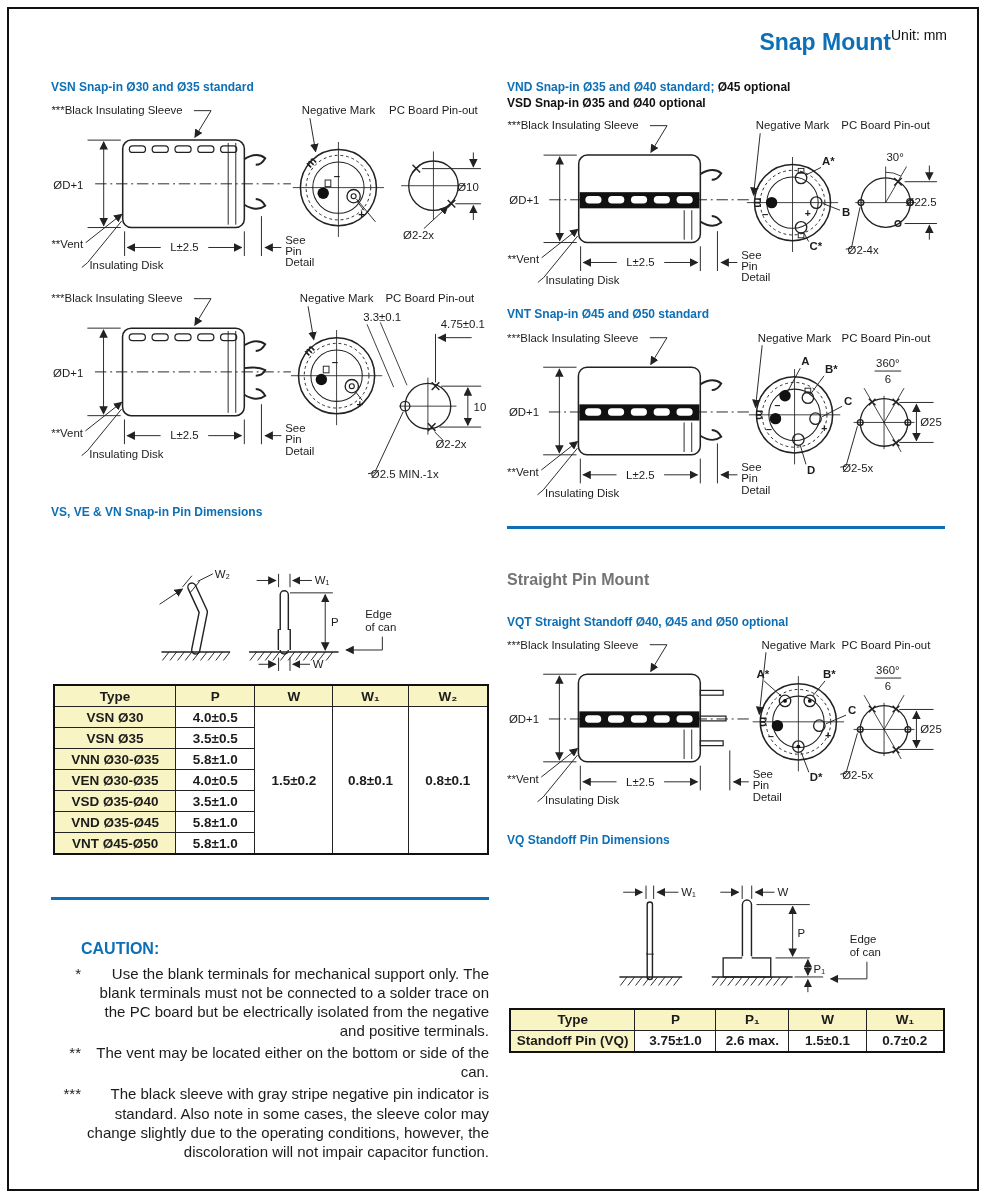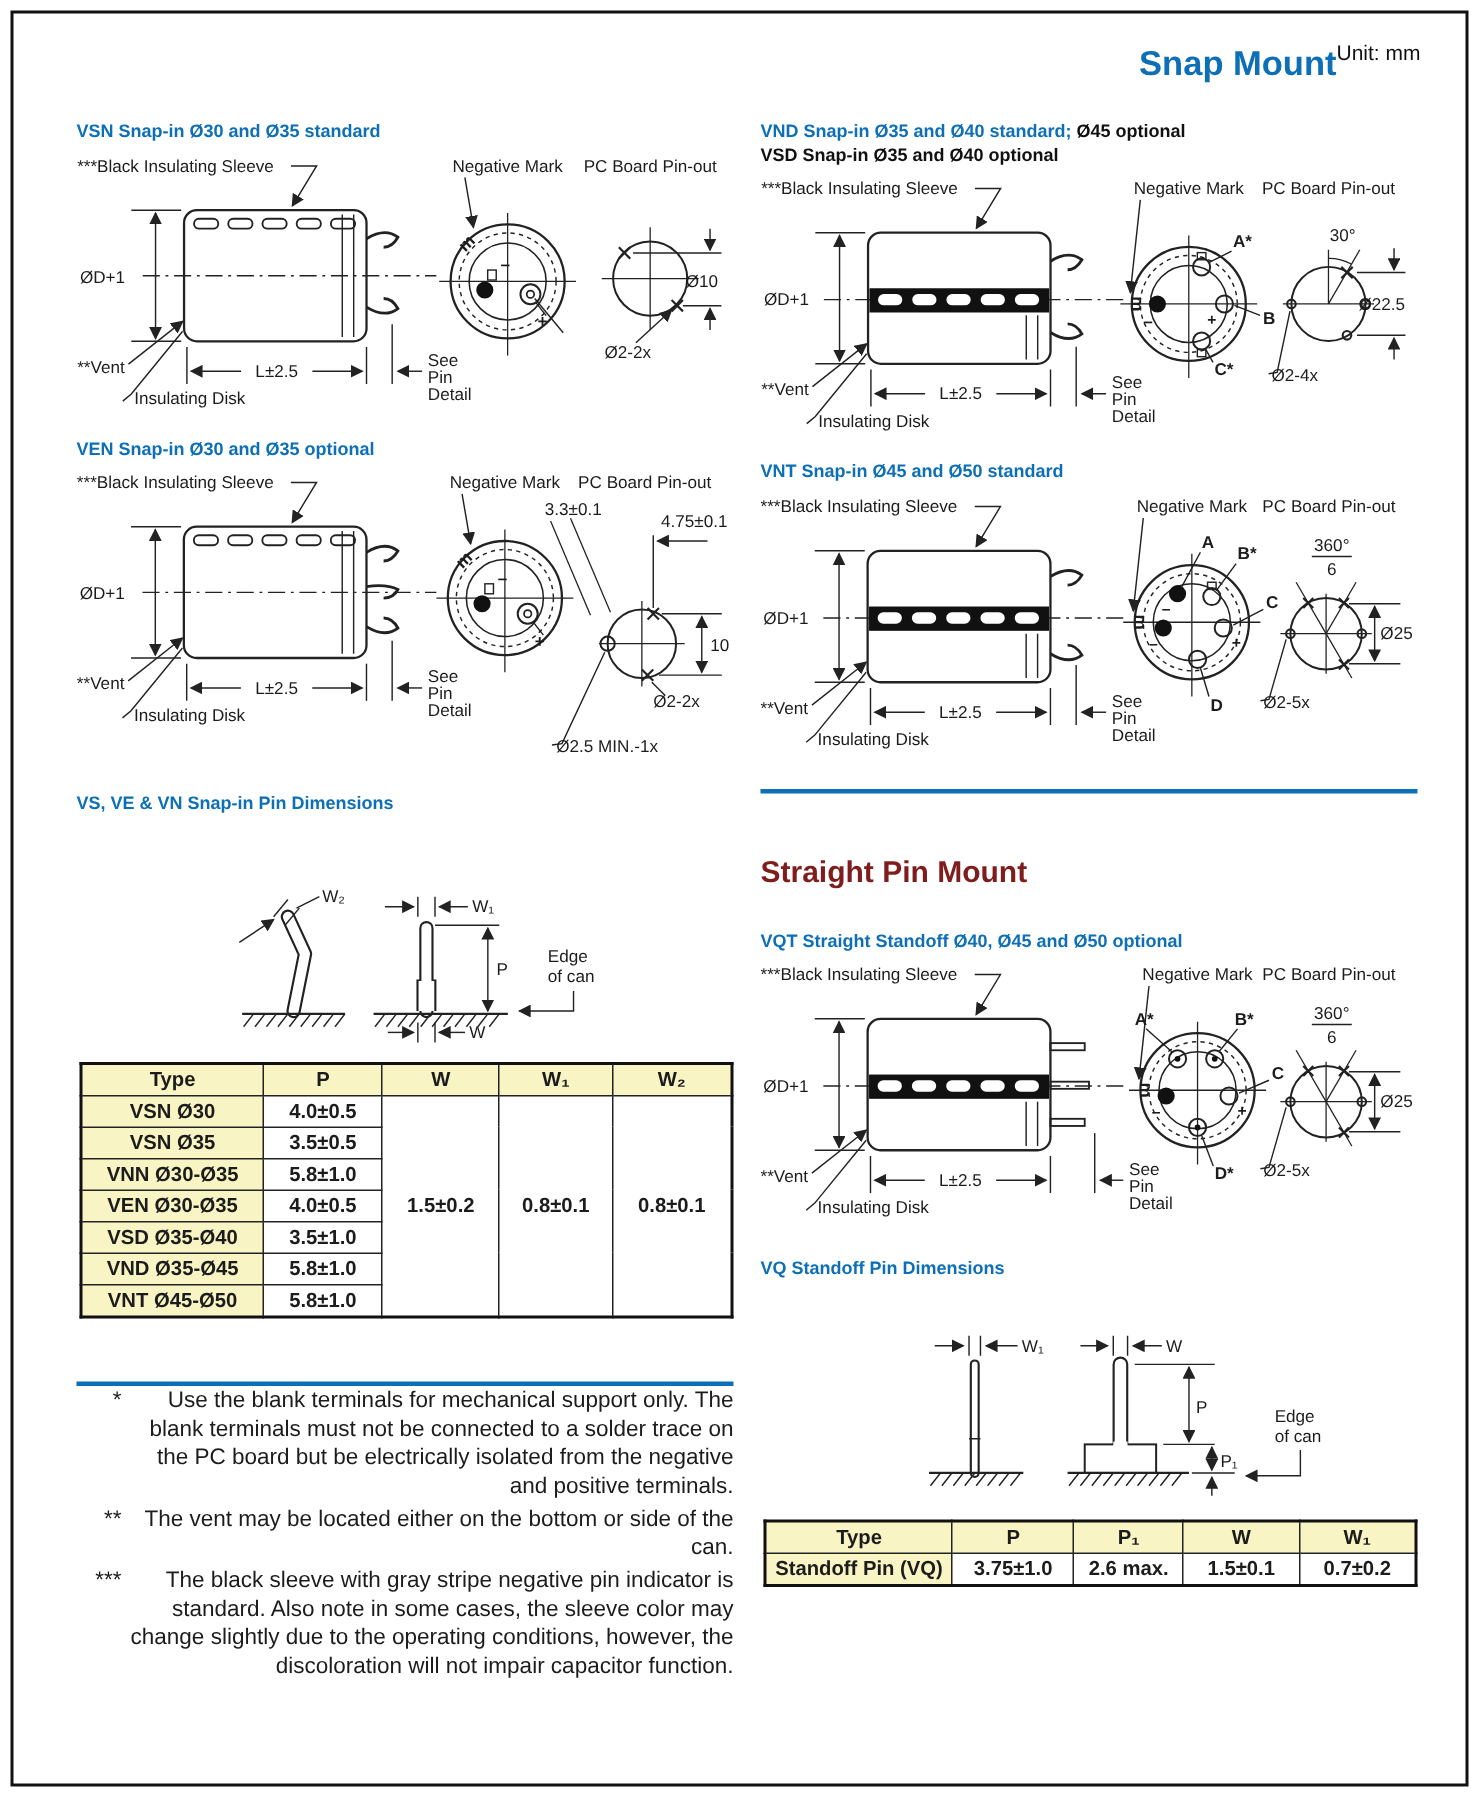--- a/index.html
+++ b/index.html
@@ -7,21 +7,21 @@
   .frame{position:absolute;top:7px;left:7px;right:7px;bottom:9px;border:2px solid #111;
          padding:16px 30px 14px 42px;box-sizing:border-box;overflow:hidden;}
   .page-head{display:flex;justify-content:flex-end;align-items:flex-start;}
   .page-title{margin:4px 0 0 0;font-size:23px;font-weight:bold;color:#0d6fb5;}
   .unit{font-size:14px;margin-top:2px;color:#111;}
   .cols{display:flex;gap:18px;margin-top:18px;}
   .col{width:438px;}
   h3.sec-title{margin:0;font-size:12px;font-weight:bold;line-height:1.3;}
   .t-blue{color:#0d6fb5;}
   .t-black{color:#111;}
-  .big-head{margin:0;font-size:20px;font-weight:bold;color:#7f1d1d;}
+  .big-head{margin:0;font-size:16px;font-weight:bold;color:#737373;}
   svg{display:block;}
   svg text{font-family:"Liberation Sans",sans-serif;font-size:12px;fill:#1c1c1c;}
   svg text.b{font-weight:bold;}
   svg text.small{font-size:11px;}
   .ln{stroke:#222;fill:none;}
   .rule{border:none;border-top:3px solid #0d6fb5;margin:0;}
   table.dim{border-collapse:collapse;border:2px solid #111;margin-left:2px;}
   table.dim th,table.dim td{border:1.4px solid #222;font-size:13.5px;font-weight:bold;
     text-align:center;padding:0 5px;height:20px;}
   table.dim th{background:#f8f4c4;}
@@ -128,21 +128,20 @@
           <line class="ln" x1="444" y1="51" x2="444" y2="66" stroke-width="1" marker-end="url(#arA)"></line>
           <line class="ln" x1="444" y1="122" x2="444" y2="107" stroke-width="1" marker-end="url(#arA)"></line>
           <text x="427" y="92">Ø10</text>
           <text x="370" y="142">Ø2-2x</text>
           <path class="ln" d="M392,131 L417,108" marker-end="url(#arA)" stroke-width="1"></path>
         </g>
       </svg>
     </section>
 
     <section style="margin-top:16px;">
-      <h3 class="sec-title t-blue">VEN Snap-in  Ø30 and Ø35 optional</h3>
       <svg width="438" height="195" viewBox="0 0 460 205" style="margin-top:8px;">
         <defs>
                 <marker id="arB" markerUnits="userSpaceOnUse" markerWidth="9" markerHeight="9" refX="8" refY="4.5" orient="auto-start-reverse">
                   <path d="M0,0 L9,4.5 L0,9 z" fill="#222"></path>
                 </marker>
               </defs>
         <g>
           <text x="0" y="11">***Black Insulating Sleeve</text>
           <path class="ln" d="M150,7 L168,7 L151,35" marker-end="url(#arB)" stroke-width="1"></path>
           <rect class="ln" x="75" y="38" width="128" height="92" rx="9" stroke-width="1.6"></rect>
@@ -309,20 +308,21 @@
         <tr>
                   <td class="ty">VNT  Ø45-Ø50</td>
                   <td>5.8±1.0</td>
                 </tr>
       </tbody>
             </table>
     </section>
 
     <section style="margin-top:42px;">
       <hr class="rule">
+      <h3 class="caution-head" style="margin-top:40px;">CAUTION:</h3>
       <div class="note">
         <span class="stars">*</span>
         <p>Use the blank terminals for mechanical support only. The blank terminals must not be connected to a solder trace on the PC board but be electrically isolated from the negative and positive terminals.</p>
       </div>
       <div class="note">
         <span class="stars">**</span>
         <p>The vent may be located either on the bottom or side of the can.</p>
       </div>
       <div class="note">
         <span class="stars">***</span>

